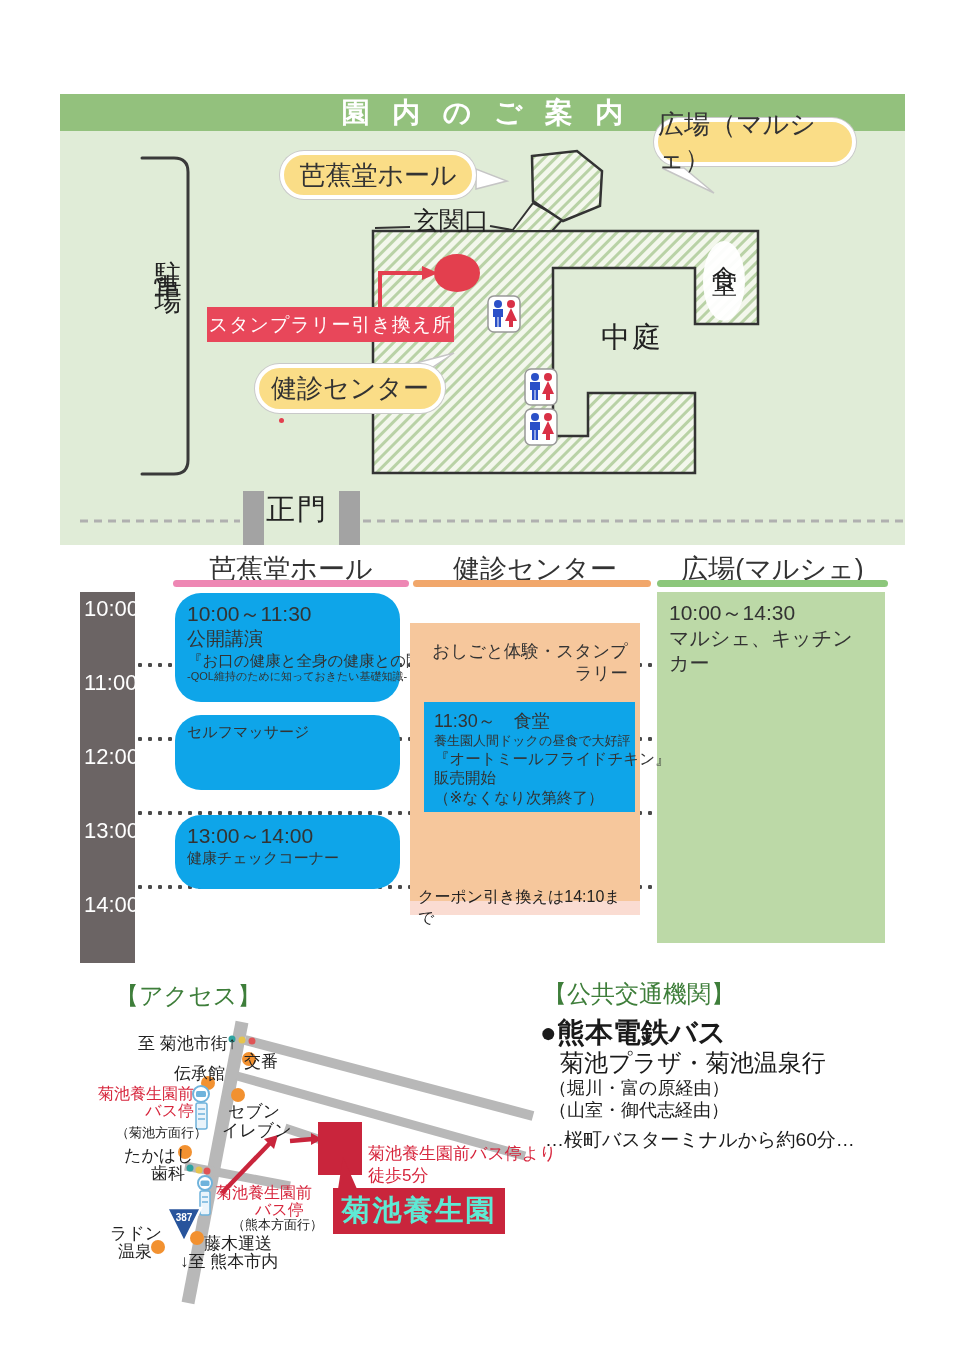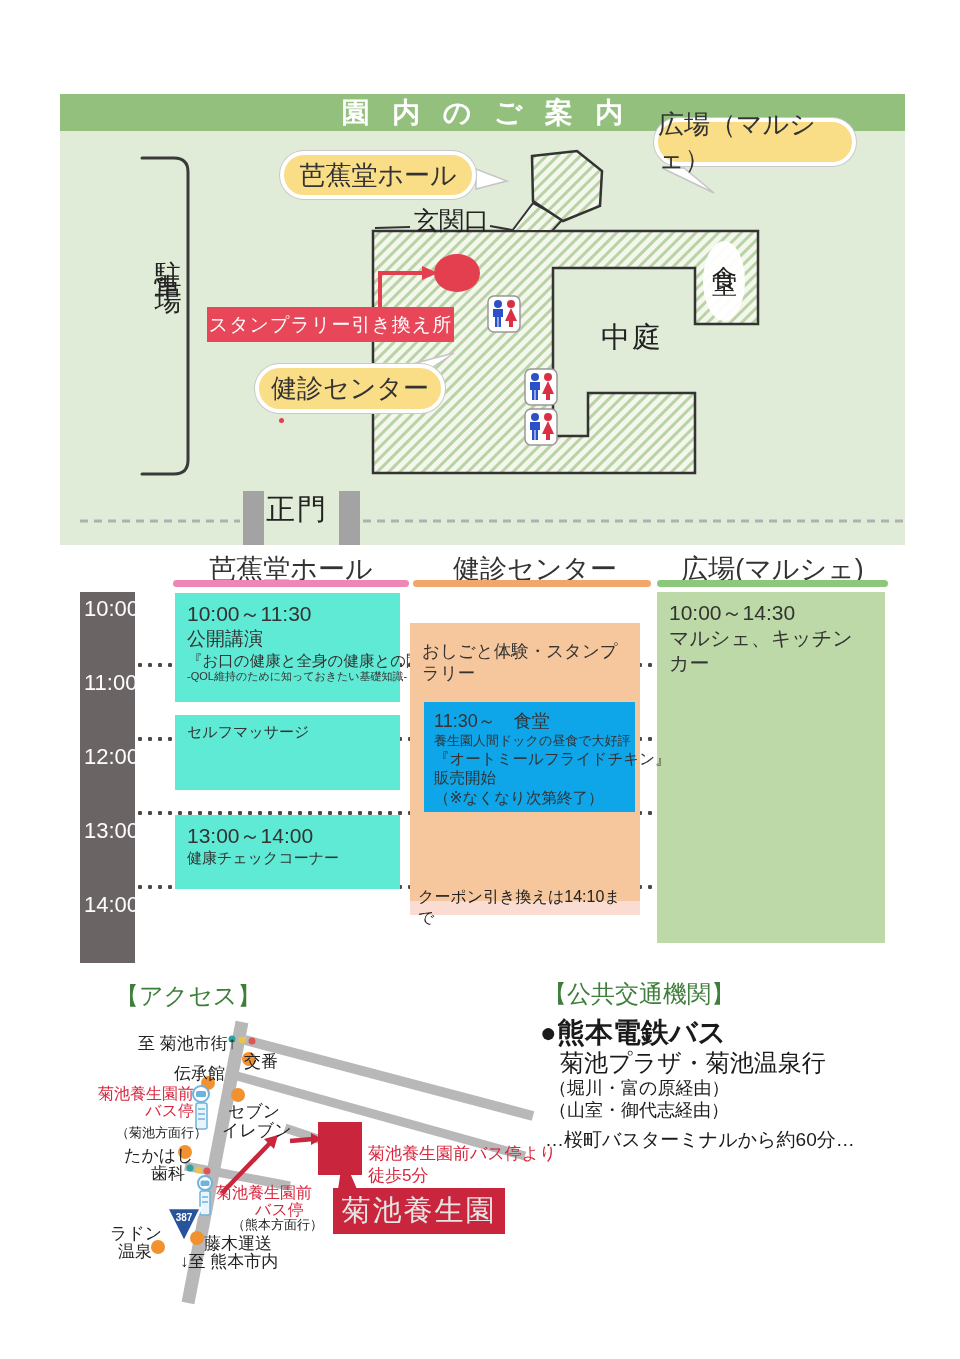--- a/index.html
+++ b/index.html
@@ -21,37 +21,37 @@
   .red-dot { background:#e33f4e; border-radius:50%; }
 
   
   .col-header { font-size:27px; color:#333; text-align:center; white-space:nowrap; }
   .underline { height:7px; border-radius:4px; }
   .timebar { background:#6b6464; z-index:2; }
   .time-label { color:#fff; font-size:22px; left:84px; z-index:3; }
   .dotline { height:6px; background-image:radial-gradient(circle,#4a4a4a 2px,transparent 2.4px);
     background-size:10px 6px; background-repeat:repeat-x; z-index:1; }
   .block { z-index:2; padding:8px 12px; line-height:1.25; color:#333; }
-  .blk-pink { background:#5eead4; }
+  .blk-pink { background:#0ea5e9;border-radius:26px; }
   .blk-orange { background:#f6c79c; }
   .blk-yellow { background:#0ea5e9; z-index:3; }
   .blk-coupon { background:#fadcd2; z-index:3; display:flex; align-items:center; font-size:16px; padding:0 8px; }
   .blk-green { background:#bcd9a7; }
   .t-time { font-size:21px; }
   .t-title { font-size:19px; }
   .t-small { font-size:15px; }
   .t-sub { font-size:15.5px; white-space:nowrap; }
   .t-note { font-size:11px; white-space:nowrap; }
 
   
   .green-title { color:#3e7e3a; font-size:24px; }
   .maplbl { font-size:17px; white-space:nowrap; }
   .maplbl-sm { font-size:13px; white-space:nowrap; }
   .red-text { color:#d7263d; }
-  .dest-box { background:#c9253c; color:#e5e5e5; font-size:29px; font-weight:normal; letter-spacing:2px;
+  .dest-box { background:#c9253c; color:#5eead4; font-size:29px; font-weight:bold; letter-spacing:2px;
     display:flex; align-items:center; justify-content:center; }
   .dest-tail { width:0; height:0; border-bottom:32px solid #c9253c; border-left:5px solid transparent;
     border-right:14px solid transparent; }
   .transit-line { white-space:nowrap; color:#1a1a1a; }
 </style>
 </head>
 <body>
 
 <div class="page">
 
@@ -154,21 +154,21 @@
   </div>
   <div class="abs block blk-pink" style="left:175px; top:715px; width:225px; height:75px;">
     <div class="t-small">セルフマッサージ</div>
   </div>
   <div class="abs block blk-pink" style="left:175px; top:815px; width:225px; height:74px;">
     <div class="t-time">13:00～14:00</div>
     <div class="t-small">健康チェックコーナー</div>
   </div>
 
   <div class="abs block blk-orange" style="left:410px; top:623px; width:230px; height:278px; padding-top:18px;">
-    <div class="t-title" style="font-size:17.5px;">おしごと体験・スタンプラリー</div>
+    <div class="t-title" style="font-size:17.5px;text-align:right;">おしごと体験・スタンプラリー</div>
   </div>
   <div class="abs block blk-yellow" style="left:424px; top:702px; width:211px; height:110px; padding:8px 10px;">
     <div style="font-size:18px;">11:30～　食堂</div>
     <div style="font-size:13px; white-space:nowrap;">養生園人間ドックの昼食で大好評</div>
     <div style="font-size:15.5px; white-space:nowrap;">『オートミールフライドチキン』</div>
     <div style="font-size:15.5px;">販売開始</div>
     <div style="font-size:15.5px;">（※なくなり次第終了）</div>
   </div>
   <div class="abs blk-coupon" style="left:410px; top:901px; width:230px; height:14px;">クーポン引き換えは14:10まで</div>
 

